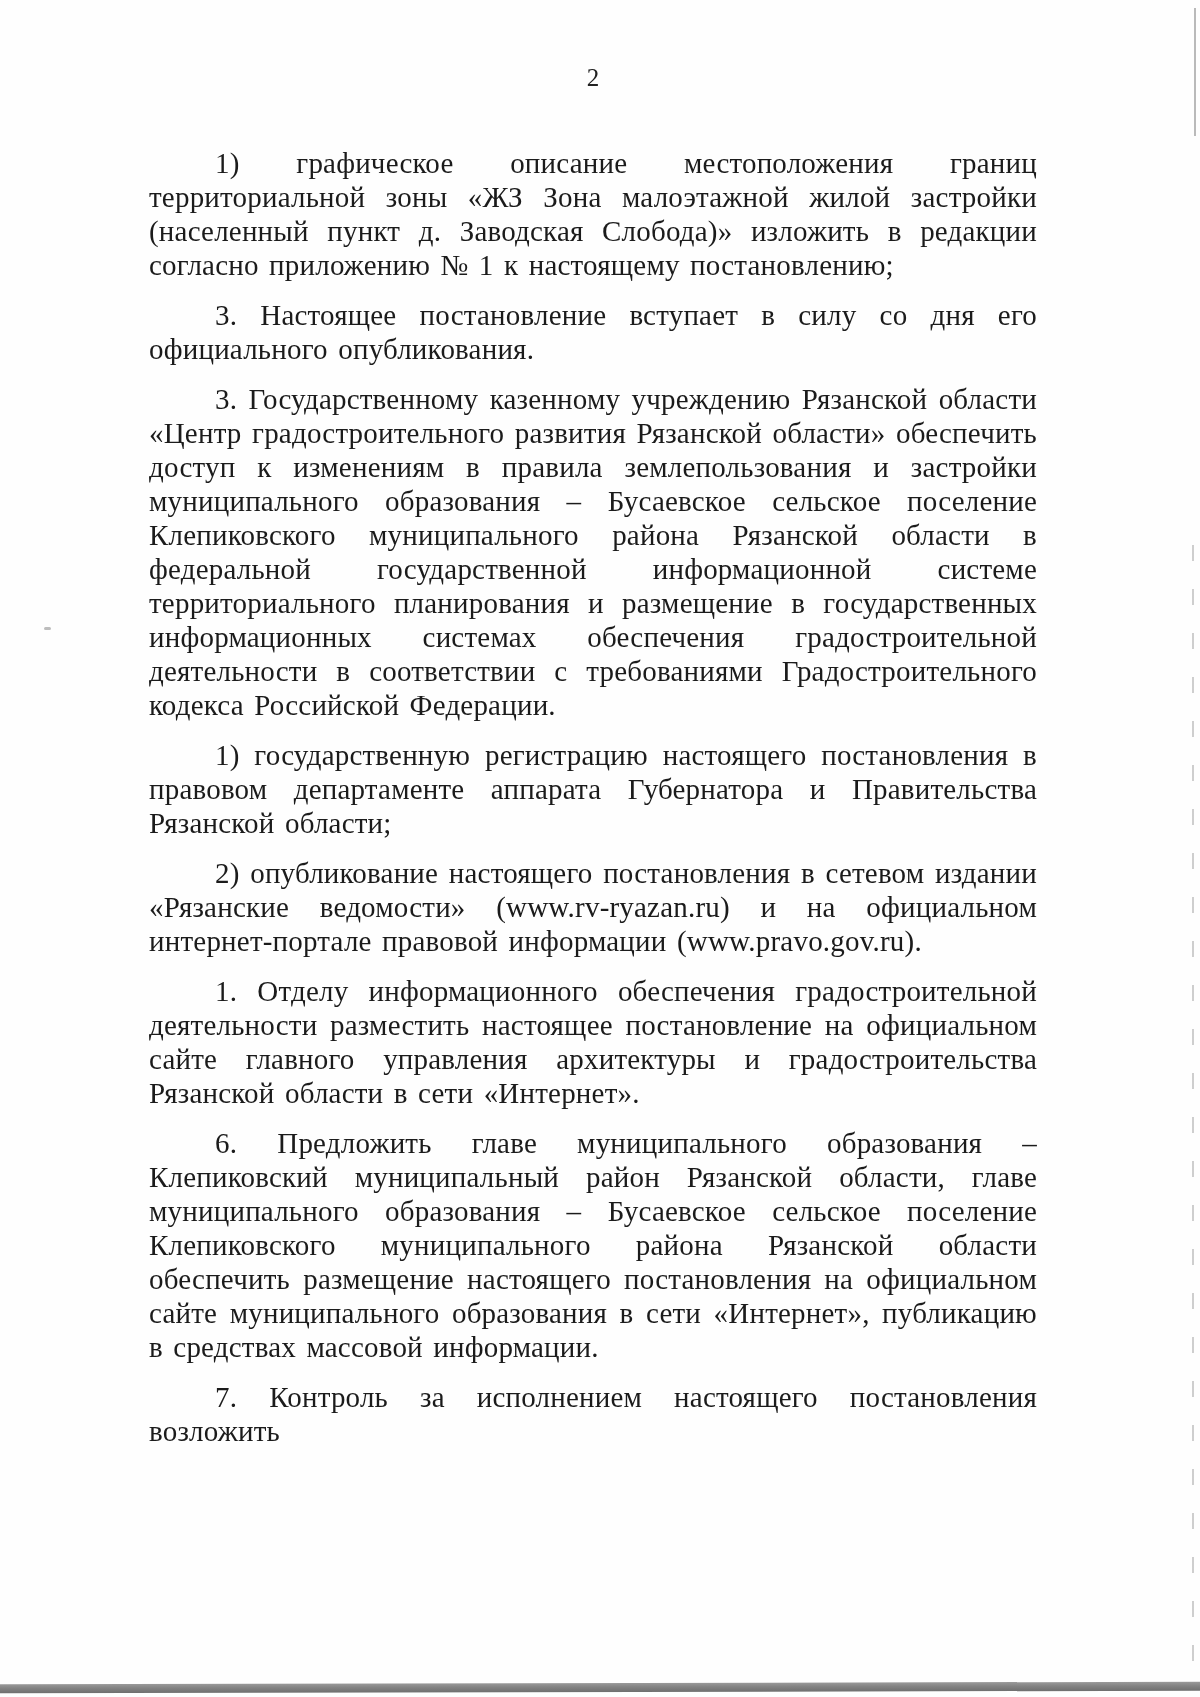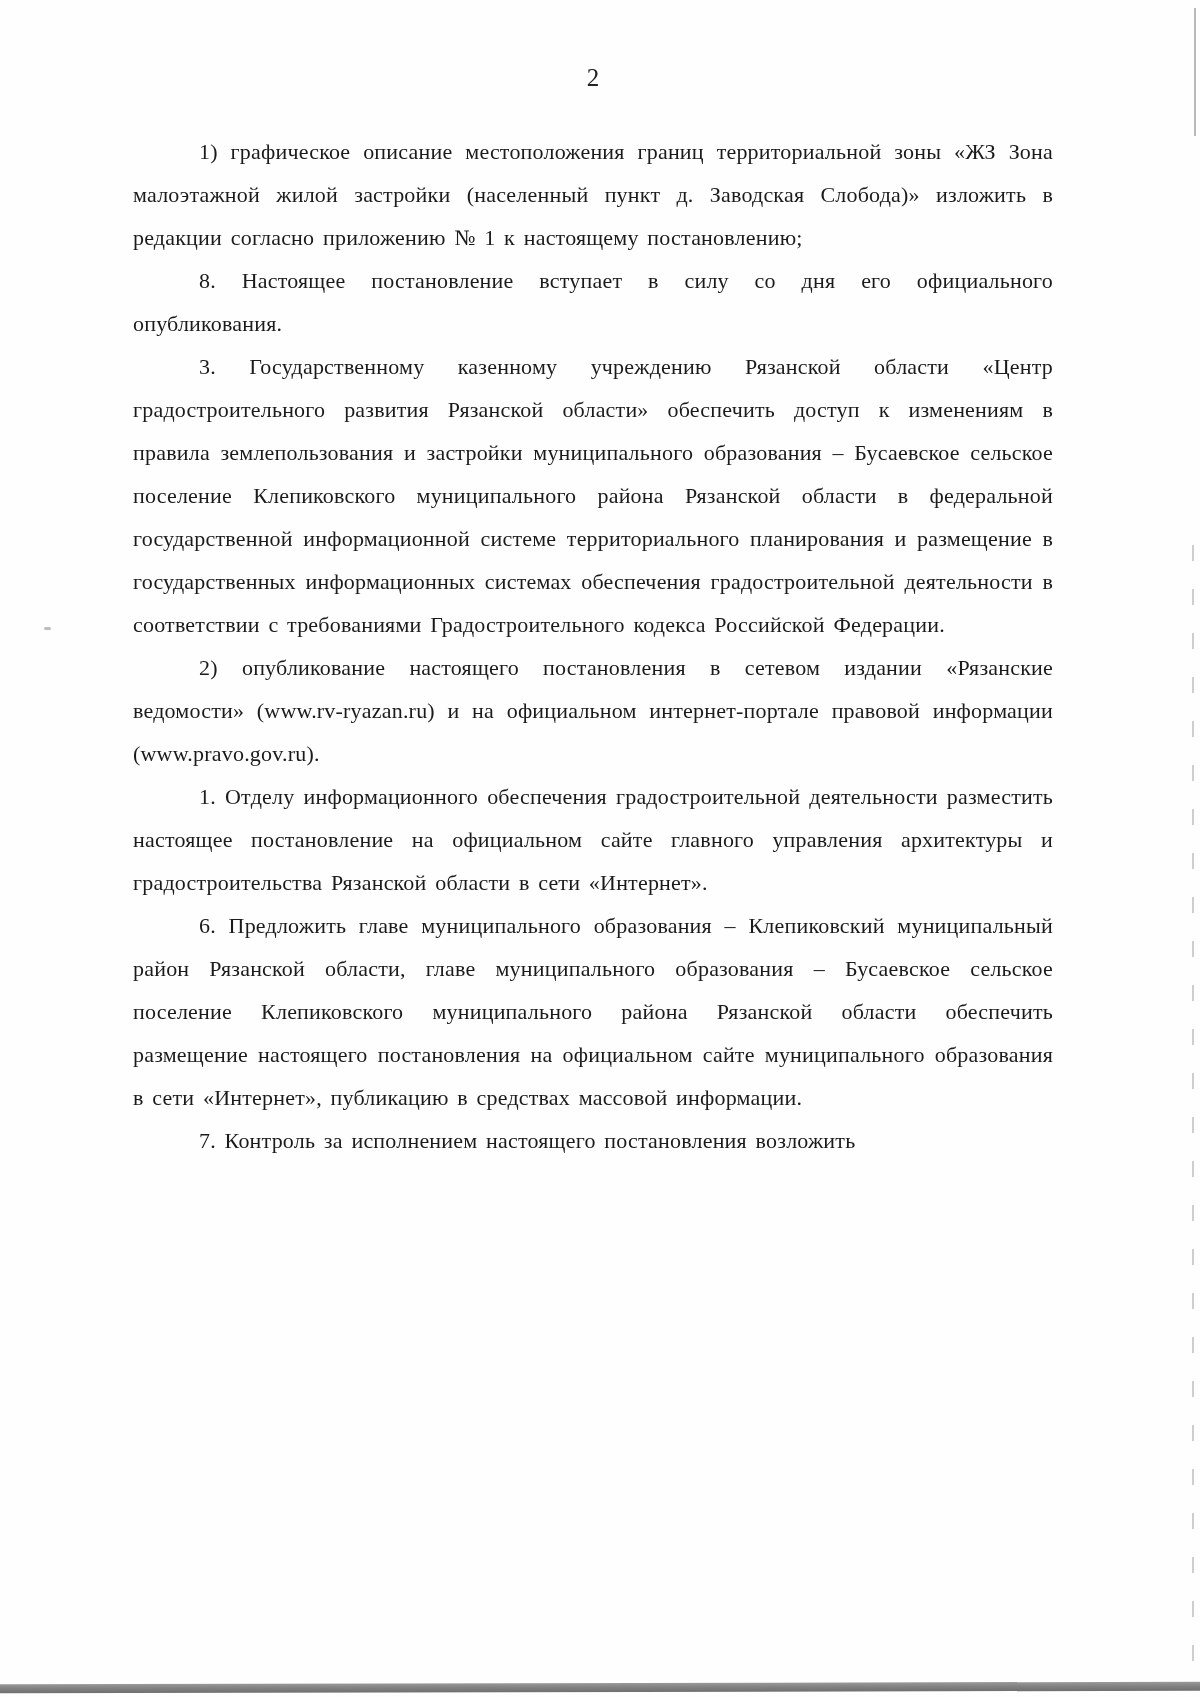--- a/index.html
+++ b/index.html
@@ -25,23 +25,23 @@
     font-size: 25px;
     color: #222;
   }
   .content {
     position: absolute;
     left: 133px;
     top: 130px;
     width: 920px;
   }
   .para {
-    margin: 0;
-    font-size: 22px;
-    line-height: 43px;
+    margin: 16px;
+    font-size: 29px;
+    line-height: 34px;
     text-align: justify;
     text-indent: 66px;
     word-spacing: 3px;
     letter-spacing: 0.2px;
   }
   
   .artifact-vline-top {
     position: absolute;
     left: 1194px;
     top: 8px;
@@ -84,22 +84,23 @@
 </style>
 </head>
 <body>
 
 <div class="page">
 
   <div class="page-number">2</div>
 
   <div class="content">
     <p class="para">1) графическое описание местоположения границ территориальной зоны «ЖЗ Зона малоэтажной жилой застройки (населенный пункт д. Заводская Слобода)» изложить в редакции согласно приложению № 1 к настоящему постановлению;</p>
-    <p class="para">8. Настоящее постановление вступает в силу со дня его официального опубликования.</p>
+    <p class="para">3. Настоящее постановление вступает в силу со дня его официального опубликования.</p>
     <p class="para">3. Государственному казенному учреждению Рязанской области «Центр градостроительного развития Рязанской области» обеспечить доступ к изменениям в правила землепользования и застройки муниципального образования – Бусаевское сельское поселение Клепиковского муниципального района Рязанской области в федеральной государственной информационной системе территориального планирования и размещение в государственных информационных системах обеспечения градостроительной деятельности в соответствии с требованиями Градостроительного кодекса Российской Федерации.</p>
+    <p class="para">1) государственную регистрацию настоящего постановления в правовом департаменте аппарата Губернатора и Правительства Рязанской области;</p>
     <p class="para">2) опубликование настоящего постановления в сетевом издании «Рязанские ведомости» (www.rv-ryazan.ru) и на официальном интернет-портале правовой информации (www.pravo.gov.ru).</p>
     <p class="para">1. Отделу информационного обеспечения градостроительной деятельности разместить настоящее постановление на официальном сайте главного управления архитектуры и градостроительства Рязанской области в сети «Интернет».</p>
     <p class="para">6. Предложить главе муниципального образования – Клепиковский муниципальный район Рязанской области, главе муниципального образования – Бусаевское сельское поселение Клепиковского муниципального района Рязанской области обеспечить размещение настоящего постановления на официальном сайте муниципального образования в сети «Интернет», публикацию в средствах массовой информации.</p>
     <p class="para">7. Контроль за исполнением настоящего постановления возложить</p>
   </div>
 
   <div class="artifact-vline-top"></div>
   <div class="artifact-vline-dashed"></div>
   <div class="artifact-speck"></div>
   <div class="artifact-bottom-bar"></div>

